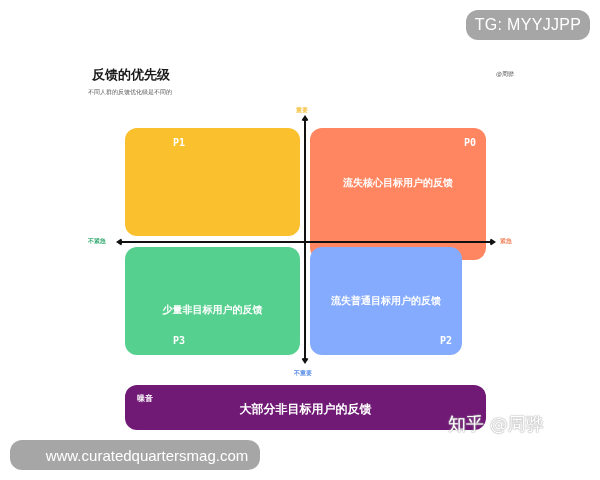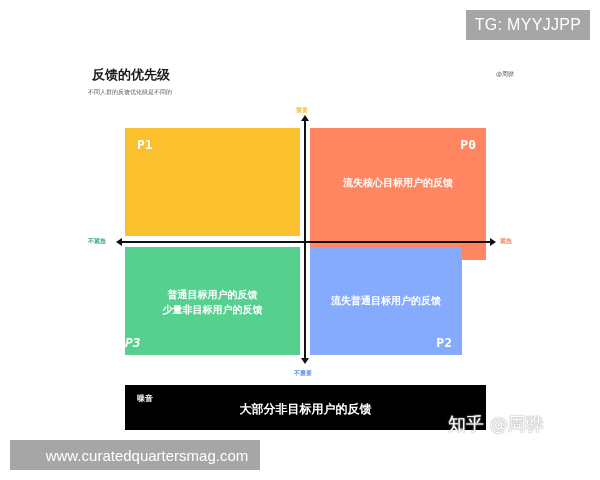--- a/index.html
+++ b/index.html
@@ -1,15 +1,15 @@
 <!DOCTYPE html>
 <html><head>
   <meta charset="utf-8">
   <style>
-    * { margin: 0; padding: 0; box-sizing: border-box; }
+    * { margin: 0; padding: 0; box-sizing: border-box; border-radius: 12px; }
     html, body { width: 600px; height: 480px; background: #ffffff; overflow: hidden; }
     body { position: relative; font-family: "DejaVu Sans", "Liberation Sans", sans-serif; }
 
     .tg-badge {
       position: absolute; left: 466px; top: 10px; width: 124px; height: 30px;
       background: #a6a6a6; color: #ffffff; font-size: 16px;
       display: flex; align-items: center; justify-content: center;
       font-family: "Liberation Sans", sans-serif; letter-spacing: 0.3px;
     }
 
@@ -23,22 +23,23 @@
     }
     .author-tag {
       position: absolute; left: 496px; top: 70px;
       font-size: 6px; color: #555555;
     }
 
     .quad {
       position: absolute; color: #ffffff;
     }
     .quad .plabel {
-      position: absolute; font-size: 13px; font-weight: bold; color: #fff;
+      position: absolute; font-size: 10px; font-weight: bold; color: #fff;
       font-family: "DejaVu Sans Mono", monospace;
+      margin-left: 36px;
     }
     .quad .qtext {
       position: absolute; left: 0; right: 0; text-align: center;
       font-size: 10px; font-weight: bold; line-height: 15px; color: #fff;
     }
     .q-p1 { left: 125px; top: 128px; width: 175px; height: 108px; background: #fbc02d; }
     .q-p0 { left: 310px; top: 128px; width: 176px; height: 132px; background: #ff8660; }
     .q-p3 { left: 125px; top: 247px; width: 175px; height: 108px; background: #56d08f; }
     .q-p2 { left: 310px; top: 247px; width: 152px; height: 108px; background: #85abff; }
 
@@ -68,21 +69,21 @@
       border-top: 4px solid transparent; border-bottom: 4px solid transparent;
       border-left: 6px solid #111;
     }
     .axis-label { position: absolute; font-size: 6px; font-weight: bold; }
     .lbl-top { left: 296px; top: 106px; color: #f5c242; }
     .lbl-bottom { left: 294px; top: 369px; color: #5b8ee6; }
     .lbl-left { left: 88px; top: 237px; color: #3fae78; }
     .lbl-right { left: 500px; top: 237px; color: #f28a66; }
 
     .noise {
-      position: absolute; left: 125px; top: 385px; width: 361px; height: 45px; background: #000000; color: #fff;
+      position: absolute; left: 125px; top: 385px; width: 361px; height: 45px; background: #701a75; color: #fff;
     }
     .noise .nlabel { position: absolute; left: 12px; top: 8px; font-size: 8px; font-weight: bold; }
     .noise .ntext {
       position: absolute; left: 0; right: 0; top: 16px; text-align: center;
       font-size: 12px; font-weight: bold;
     }
 
     .zhihu-mark {
       position: absolute; left: 448px; top: 412px; font-size: 18px; color: #ffffff;
       text-shadow: 0 0 1px #999, 0 0 2px #aaa;
@@ -108,23 +109,22 @@
 <div class="quad q-p1">
   <span class="plabel" style="left:12px; top:9px;">P1</span>
 </div>
 
 <div class="quad q-p0">
   <span class="plabel" style="right:10px; top:9px;">P0</span>
   <div class="qtext" style="top:47px;">流失核心目标用户的反馈</div>
 </div>
 
 <div class="quad q-p3">
-  <div class="qtext" style="top:40px;">普通目标用户的反馈</div>
   <div class="qtext" style="top:55px;">少量非目标用户的反馈</div>
-  <span class="plabel" style="left:0; top:88px;font-style:italic;">P3</span>
+  <span class="plabel" style="left:12px; top:88px;">P3</span>
 </div>
 
 <div class="quad q-p2">
   <div class="qtext" style="top:46px;">流失普通目标用户的反馈</div>
   <span class="plabel" style="right:10px; top:88px;">P2</span>
 </div>
 
 <div class="axis-v"></div>
 <div class="axis-h"></div>
 <div class="arrow-up"></div>

